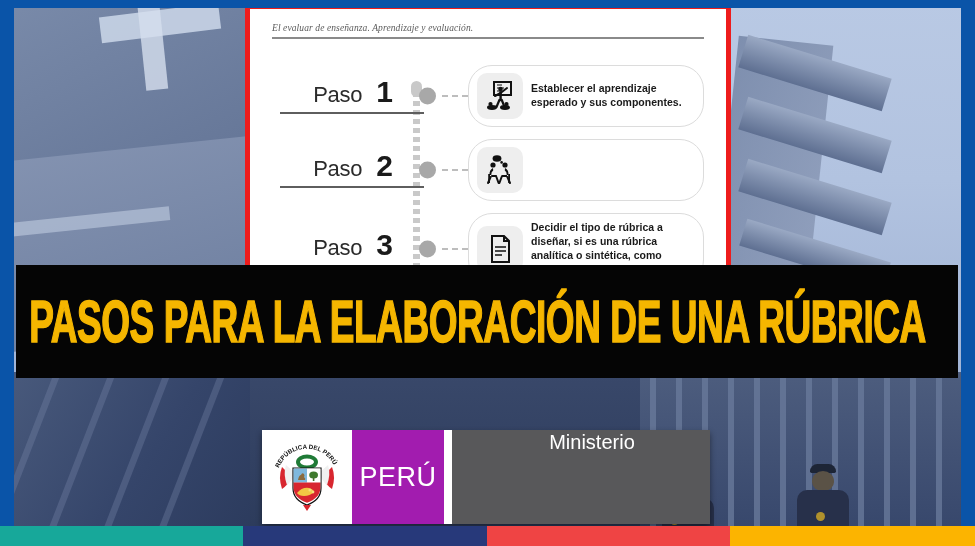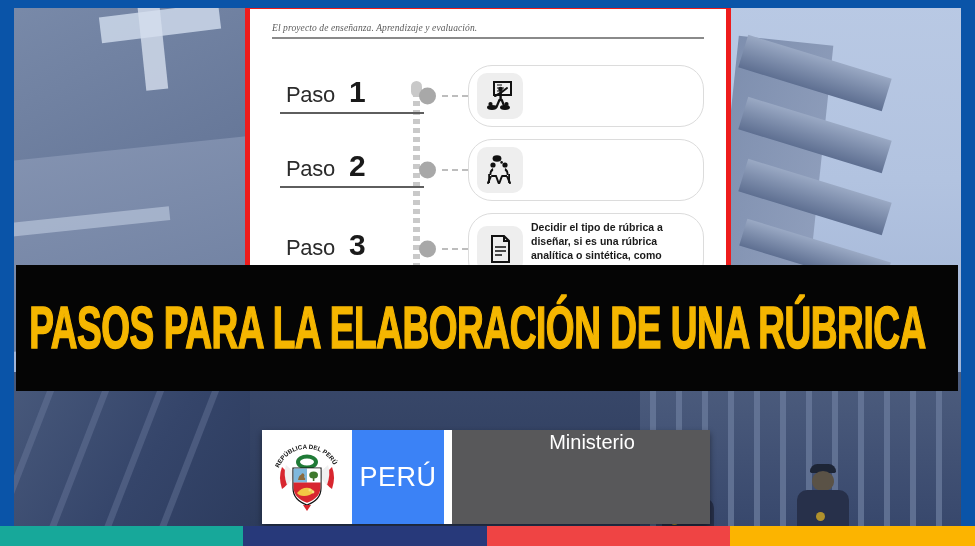--- a/index.html
+++ b/index.html
@@ -175,21 +175,21 @@
     display:flex; align-items:center;
     margin-bottom:12px;
     min-height:62px;
   }
   .step-label {
     width:148px; flex:0 0 148px;
     position:relative;
     padding-bottom:6px;
   }
   .step-label .lbl-inner {
-    display:flex; align-items:baseline; justify-content:flex-start;
+    display:flex; align-items:baseline; justify-content:center;
     gap:14px; padding-left:14px;
   }
   .paso-word {
     font-family:"Liberation Sans", sans-serif;
     font-size:22px; font-weight:400; color:#2b2b2b;
     letter-spacing:-.3px;
   }
   .paso-num {
     font-family:"Liberation Sans", sans-serif;
     font-size:30px; font-weight:700; color:#1a1a1a;
@@ -231,21 +231,21 @@
   .bubble-icon svg { display:block; }
   .bubble-text {
     font-family:"Liberation Sans", sans-serif;
     font-size:10.5px; font-weight:700; color:#1a1a1a;
     line-height:1.32;
   }
 
   
   .title-band {
     position:absolute; left:16px; top:265px;
-    width:942px; height:126px;
+    width:942px; height:113px;
     background:#050505;
     z-index:30;
     display:flex; align-items:center;
   }
   .title-text {
     font-family:"Liberation Sans Narrow","Liberation Sans", sans-serif;
     font-weight:700;
     font-size:45px;
     color:#f5b600;
     letter-spacing:-0.5px;
@@ -348,21 +348,21 @@
     </div>
   </div>
 
   <div class="frame-top" style="background: rgb(10, 84, 168);"></div>
   <div class="frame-left" style="background: rgb(10, 84, 168);"></div>
   <div class="frame-right" style="background: rgb(10, 84, 168);"></div>
 
   <div class="doc-panel" style="border-color: rgb(238, 28, 28);">
     <div class="doc-inner">
 
-      <div class="doc-header">El proyecto de enseñanza. Aprendizaje y evaluación.</div>
+      <div class="doc-header">El evaluar de enseñanza. Aprendizaje y evaluación.</div>
       <div class="doc-rule"></div>
 
       <div class="spine-cap"></div>
       <div class="spine"></div>
 
       <div class="steps">
 
         <div class="step-row">
           <div class="step-label">
             <div class="lbl-inner">
@@ -384,20 +384,21 @@
                 <rect x="16.4" y="12.2" width="2.4" height="10" fill="#111"></rect>
                 <path d="M17.6 14 L24 9" stroke="#111" stroke-width="2" stroke-linecap="round"></path>
                 <path d="M17.6 14 L12 17" stroke="#111" stroke-width="2" stroke-linecap="round"></path>
                 <path d="M16.4 21 L13.5 28 M18.8 21 L21.5 28" stroke="#111" stroke-width="2.2" stroke-linecap="round"></path>
                 <ellipse cx="9" cy="28.5" rx="5" ry="2.4" fill="#111"></ellipse>
                 <circle cx="7.5" cy="25" r="2.1" fill="#111"></circle>
                 <ellipse cx="22" cy="28.5" rx="5" ry="2.4" fill="#111"></ellipse>
                 <circle cx="23.5" cy="25" r="2.1" fill="#111"></circle>
               </svg>
             </div>
+            <div class="bubble-text">Establecer el aprendizaje esperado y sus componentes.</div>
           </div>
         </div>
 
         <div class="step-row">
           <div class="step-label">
             <div class="lbl-inner">
               <span class="paso-word">Paso</span>
               <span class="paso-num">2</span>
             </div>
             <div class="underline"></div>
@@ -510,21 +511,21 @@
 
         <path d="M23.6 45.6 h26.8 v5 q0 10.5 -13.4 15.2 q-13.4 -4.7 -13.4 -15.2 z" fill="#d8262f"></path>
         <path d="M27 56 q5 -6 12 -5 q4 1 5 4 q-4 4 -10 4 q-5 0 -7 -3 z" fill="#f2c744"></path>
         <circle cx="40" cy="53" r="1.6" fill="#f5e07a"></circle>
         <circle cx="43" cy="55" r="1.4" fill="#f5e07a"></circle>
 
         <path d="M33 68 h8 l-4 6 z" fill="#d8262f"></path>
       </svg>
     </div>
 
-    <div class="logo-peru" style="background: #3b82f6;">PERÚ</div>
+    <div class="logo-peru" style="background: #a21caf;">PERÚ</div>
 
     <div class="logo-sep"></div>
 
     <div class="logo-min" style="background: rgb(88, 88, 90);">
       <span>Ministerio</span>
     </div>
   </div>
 
   <div class="color-bar">
     <div class="color-seg" style="background: rgb(23, 168, 154); width: 243px;"></div>

